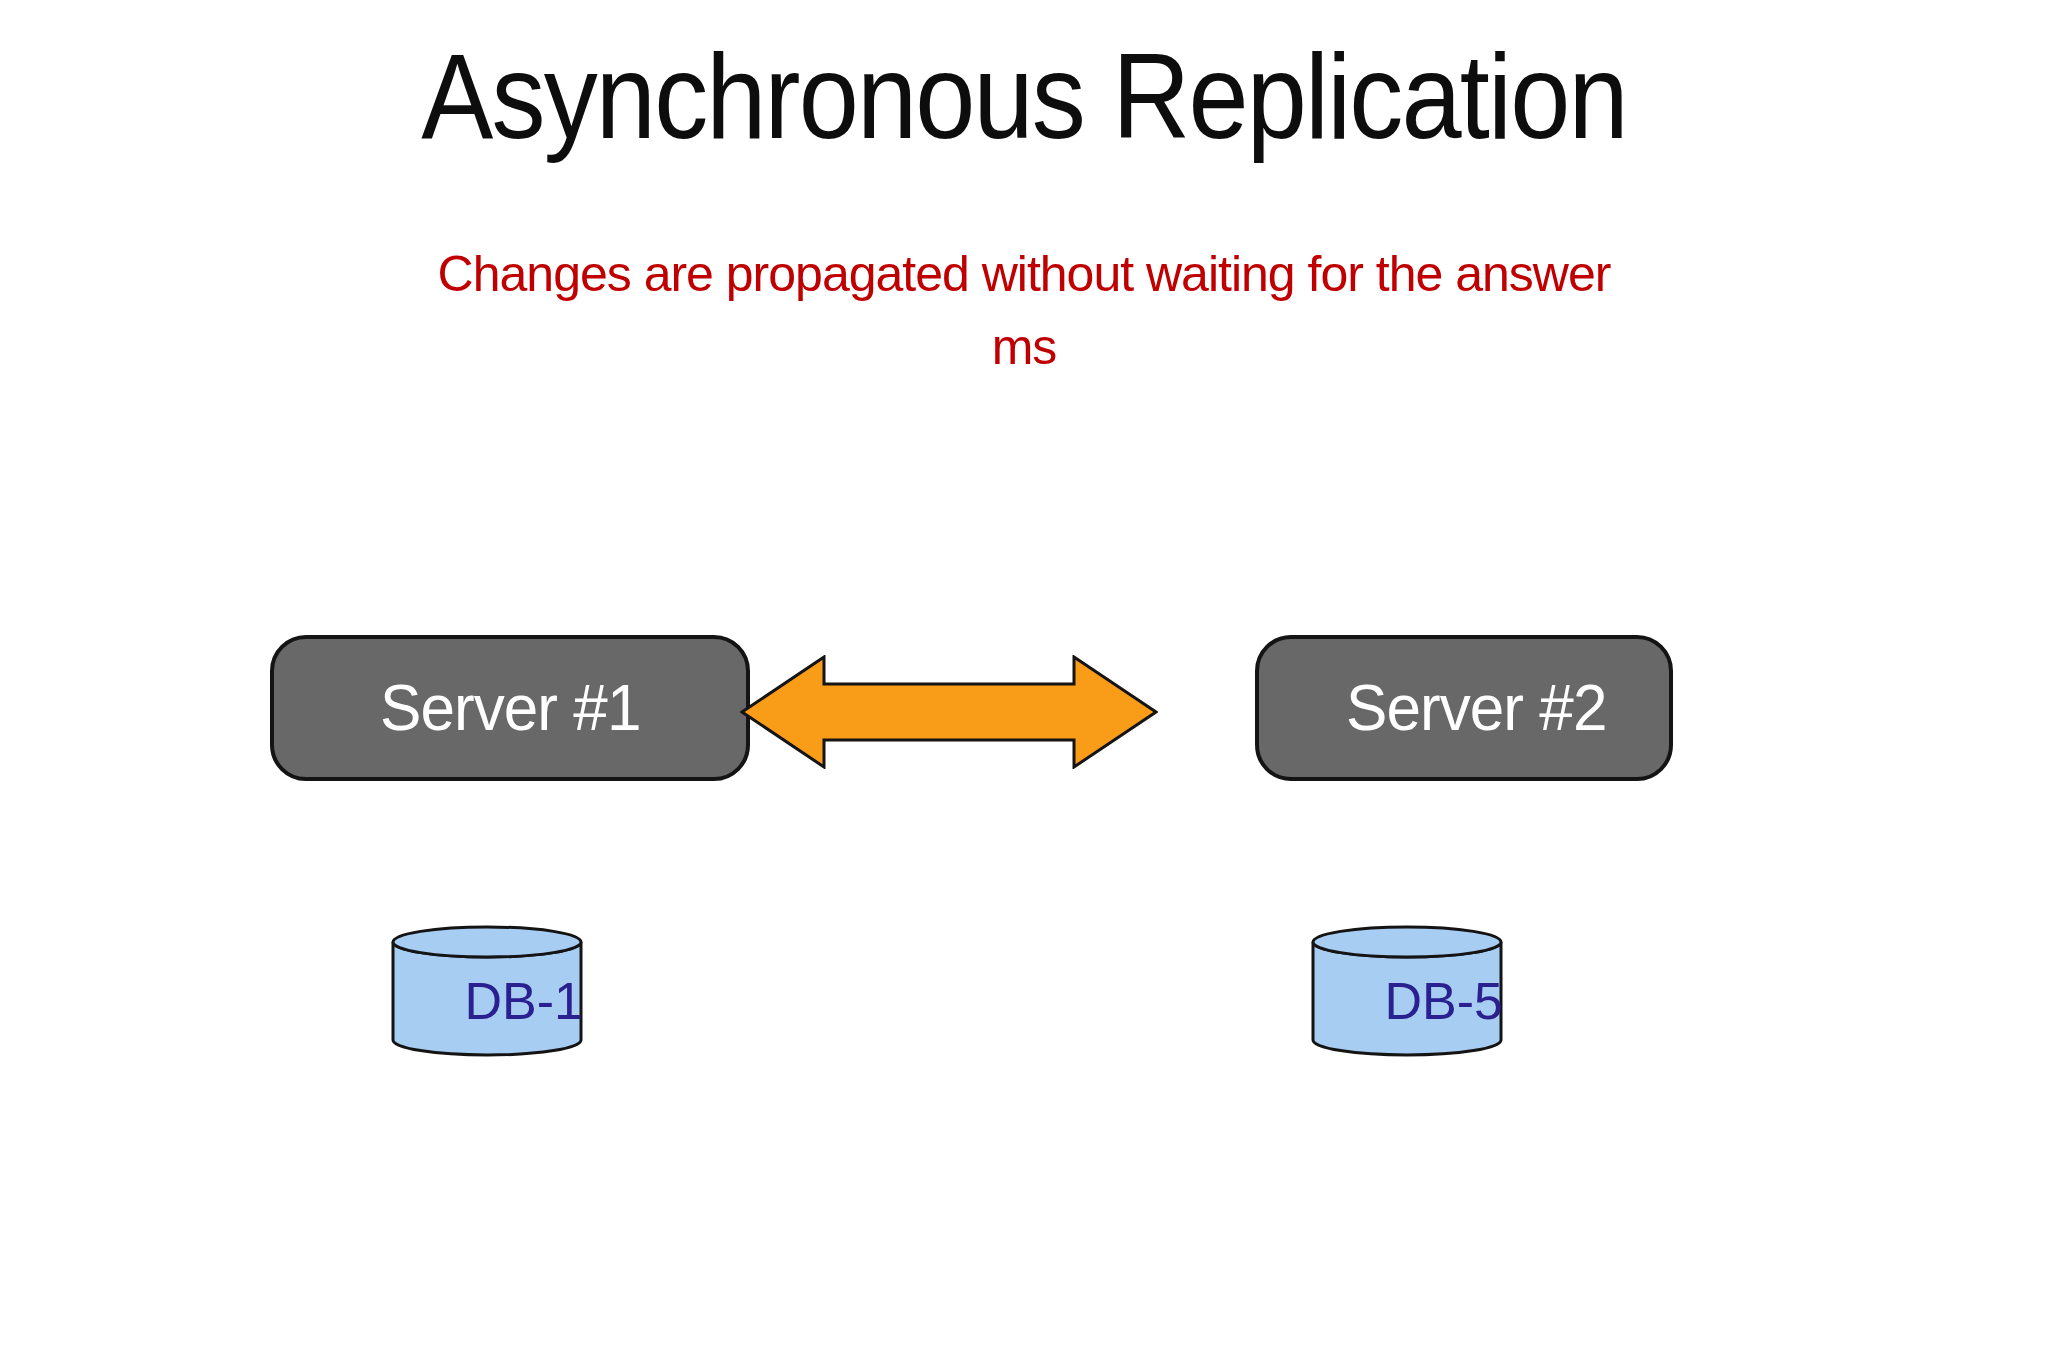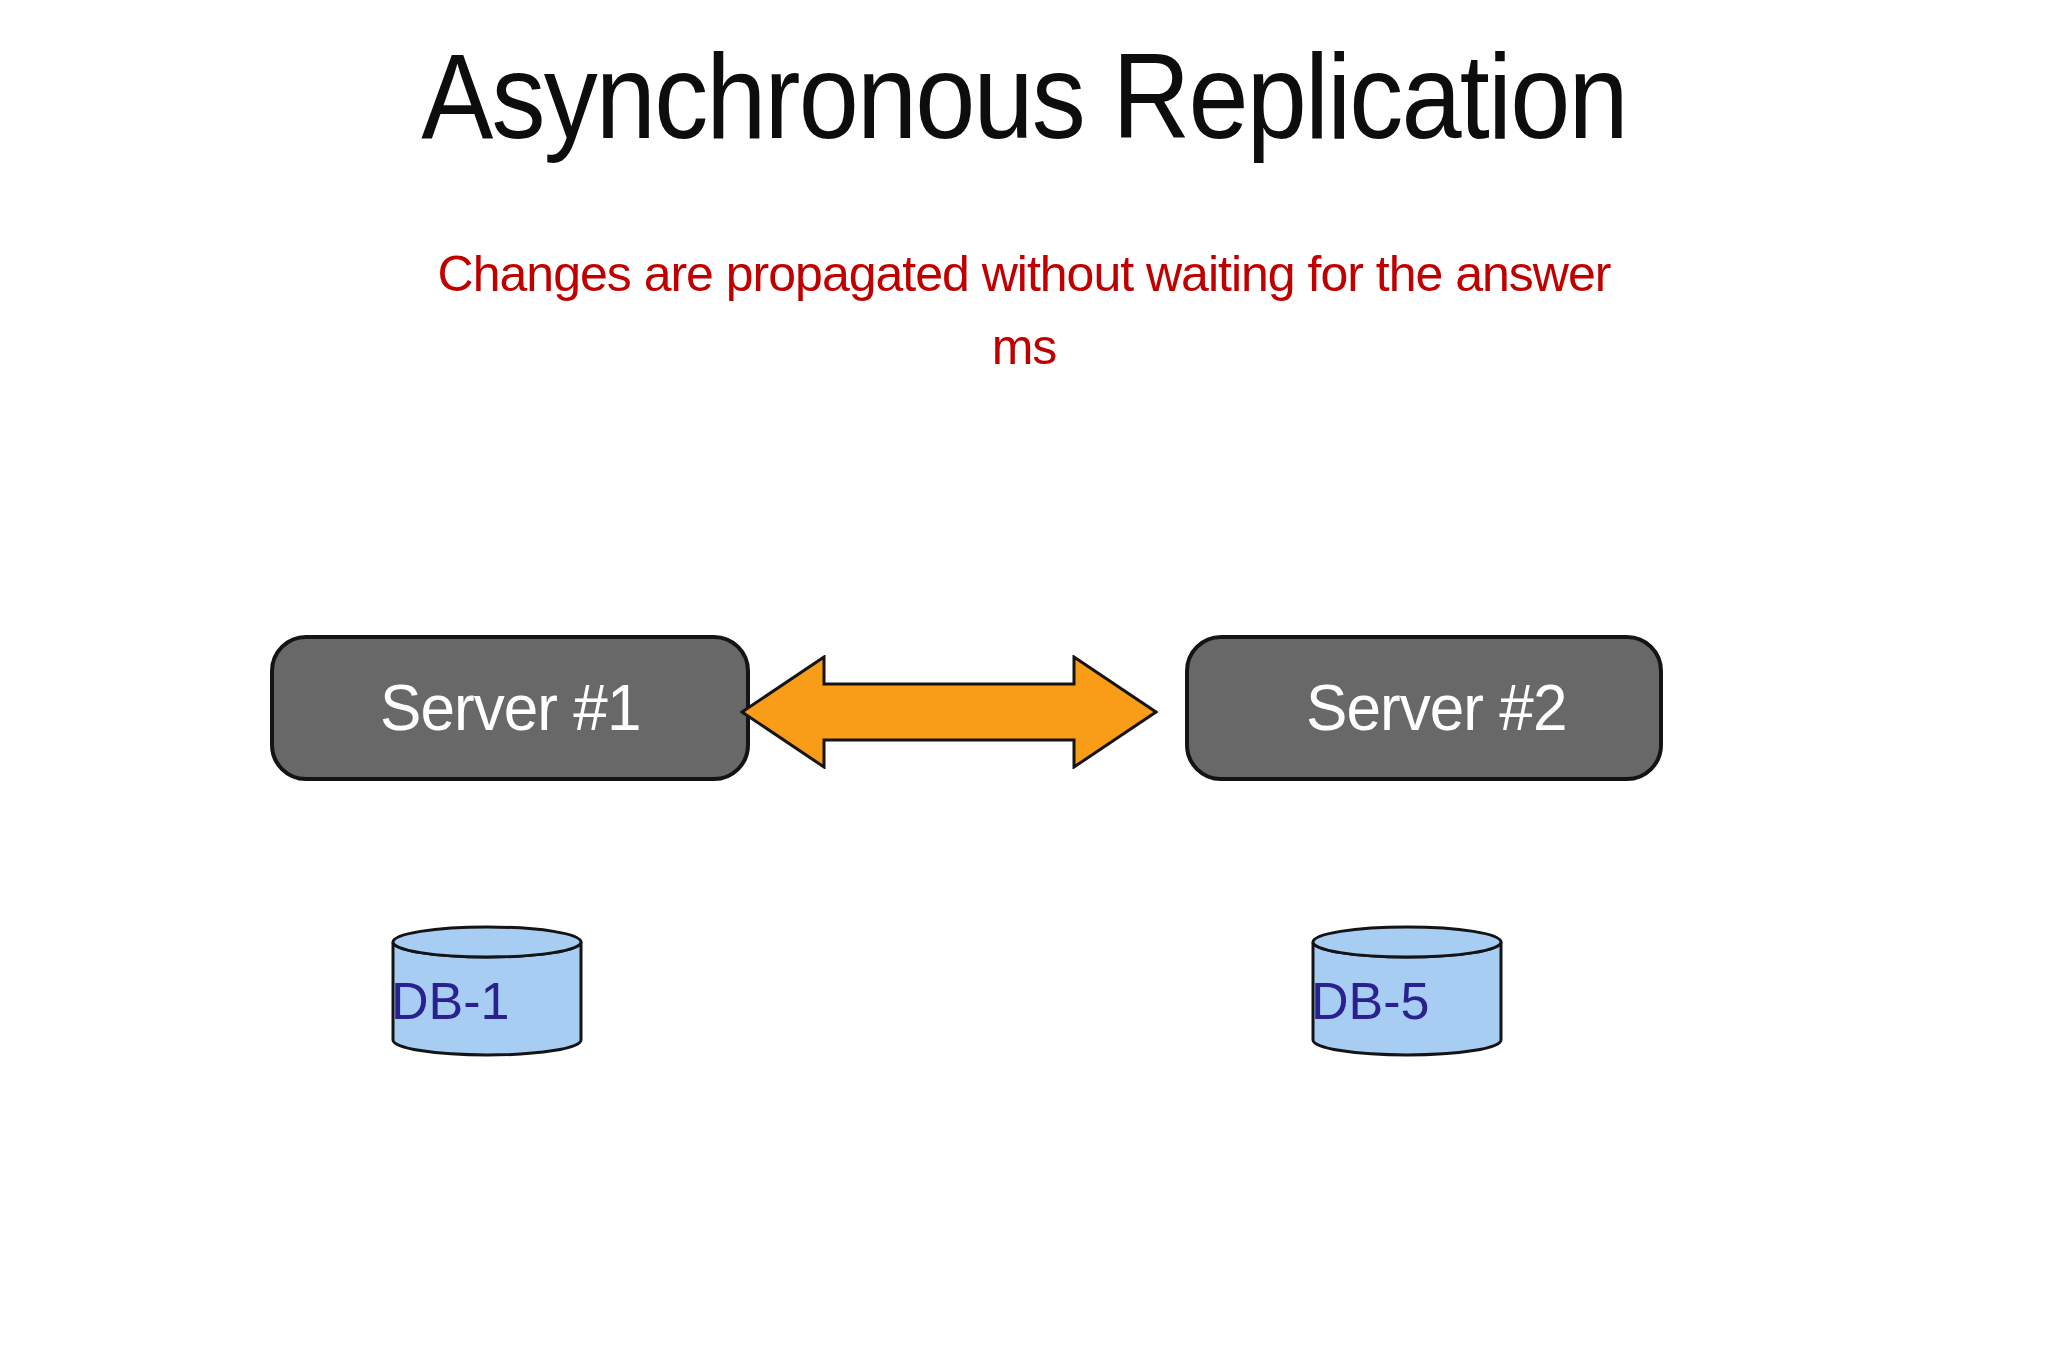--- a/index.html
+++ b/index.html
@@ -56,21 +56,21 @@
     justify-content: center;
   }
   .server .server-label {
     color: var(--server-text, #ffffff);
     font-size: 64px;
     letter-spacing: -1px;
     transform: scaleX(0.97);
     white-space: nowrap;
   }
   .server-1 { left: 270px; width: 480px; align-items: center; }
-  .server-2 { left: 1185px; width: 478px; padding-left: 24px; }
+  .server-2 { left: 1255px; width: 418px; padding-left: 24px; }
   .arrow-svg {
     position: absolute;
     left: 740px;
     top: 655px;
     width: 418px;
     height: 114px;
   }
   .arrow-svg polygon {
     fill: var(--arrow-fill, #f99c18);
     stroke: var(--shape-outline, #141414);
@@ -92,24 +92,24 @@
     width: 100%;
     height: 100%;
   }
   .cyl-svg .cyl-shape {
     fill: var(--db-fill, #a8cdf2);
     stroke: var(--shape-outline, #141414);
     stroke-width: 3;
   }
   .db-label {
     position: absolute;
-    left: 0;
+    left: 12px;
     right: 0;
     top: 46px;
-    text-align: left;
+    text-align: right;
     font-size: 52px;
     color: var(--db-text, #2b2090);
     white-space: nowrap;
   }
 </style>
 </head>
 <body>
 
 <div class="stage">
 

